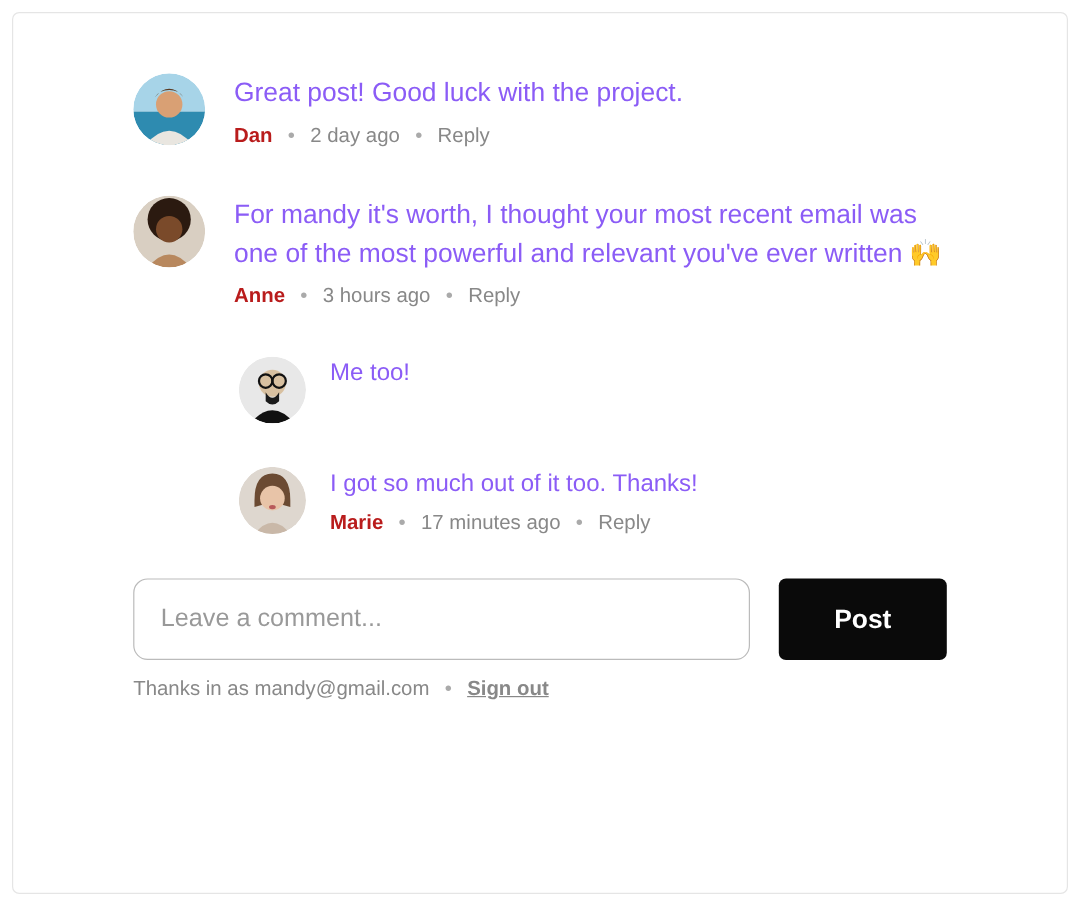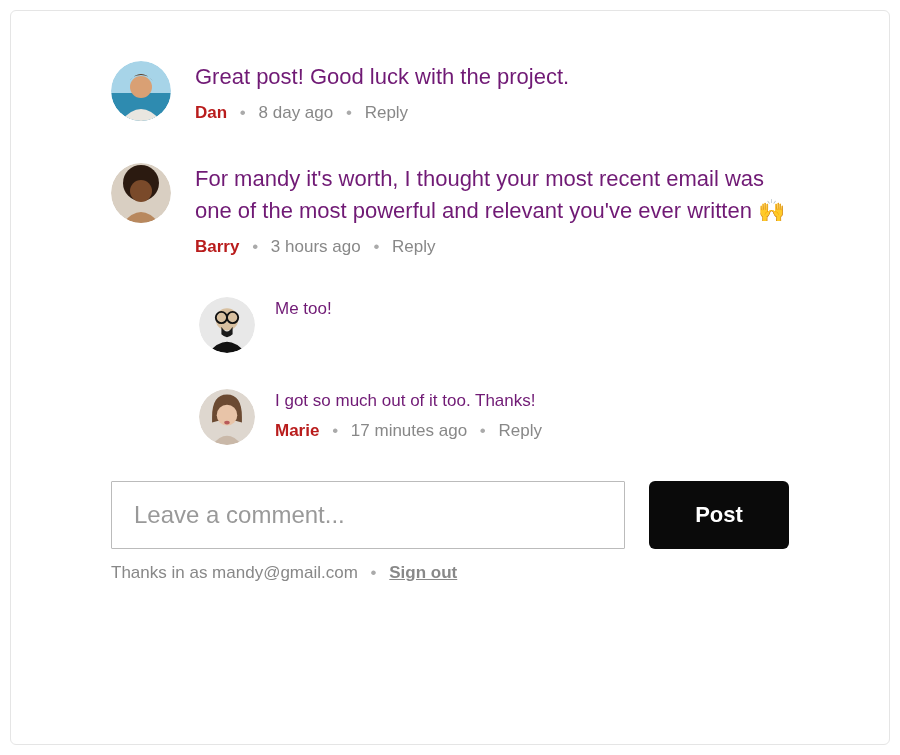--- a/index.html
+++ b/index.html
@@ -39,24 +39,24 @@
     .comment.reply .avatar {
       width: 56px;
       height: 56px;
       margin-right: 20px;
     }
     .avatar svg { width: 100%; height: 100%; display: block; }
     .body { flex: 1; }
     .text {
       font-size: 22px;
       line-height: 1.45;
-      color: #701a75;
+      color: #8b5cf6;
       margin-bottom: 10px;
     }
-    .comment.reply .text { font-size: 17px; margin-bottom: 8px; }
+    .comment.reply .text { font-size: 20px; margin-bottom: 8px; }
     .meta {
       font-size: 17px;
       color: #888;
     }
     .author {
       font-weight: 600;
       color: #b91c1c;
     }
     .sep { margin: 0 8px; color: #aaa; }
     .reply-link {
@@ -67,23 +67,23 @@
     .composer {
       display: flex;
       gap: 24px;
       margin-top: 18px;
       align-items: stretch;
     }
     .composer input[type=text] {
       flex: 1;
       height: 68px;
       border: 1px solid #bbb;
-      border-radius: 1px;
+      border-radius: 12px;
       padding: 0 22px;
-      font-size: 24px;
+      font-size: 21px;
       color: #333;
     }
     .composer input[type=text]::placeholder { color: #999; }
     .post-btn {
       width: 140px;
       height: 68px;
       background: #0a0a0a;
       color: #fff;
       border: none;
       border-radius: 6px;
@@ -122,21 +122,21 @@
           <path d="M18 20 Q30 6 42 20 Q38 14 30 14 Q22 14 18 20" fill="#5a3a22"></path>
           <path d="M10 60 Q30 36 50 60 Z" fill="#e9e6e0"></path>
         </g>
       </svg>
     </div>
     <div class="body">
       <div class="text">Great post! Good luck with the project.</div>
       <div class="meta">
         <span class="author">Dan</span>
         <span class="sep">•</span>
-        <span>8 day ago</span>
+        <span>2 day ago</span>
         <span class="sep">•</span>
         <span class="reply-link">Reply</span>
       </div>
     </div>
   </div>
 
   <div class="comment">
     <div class="avatar">
       <svg viewBox="0 0 60 60">
         <defs>
@@ -148,21 +148,21 @@
           <rect width="60" height="60" fill="#d9cfc2"></rect>
           <circle cx="30" cy="20" r="18" fill="#2b1a10"></circle>
           <circle cx="30" cy="28" r="11" fill="#7a4a2a"></circle>
           <path d="M12 60 Q30 38 48 60 Z" fill="#b8885e"></path>
         </g>
       </svg>
     </div>
     <div class="body">
       <div class="text">For mandy it's worth, I thought your most recent email was one of the most powerful and relevant you've ever written 🙌</div>
       <div class="meta">
-        <span class="author">Barry</span>
+        <span class="author">Anne</span>
         <span class="sep">•</span>
         <span>3 hours ago</span>
         <span class="sep">•</span>
         <span class="reply-link">Reply</span>
       </div>
     </div>
   </div>
 
   <div class="comment reply">
     <div class="avatar">

